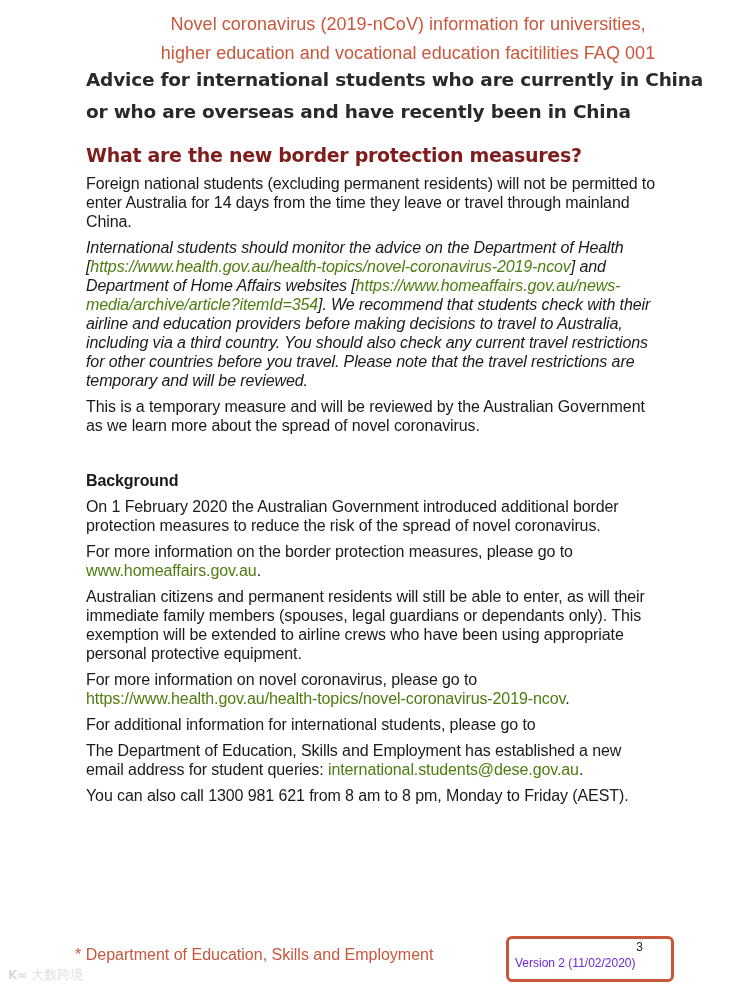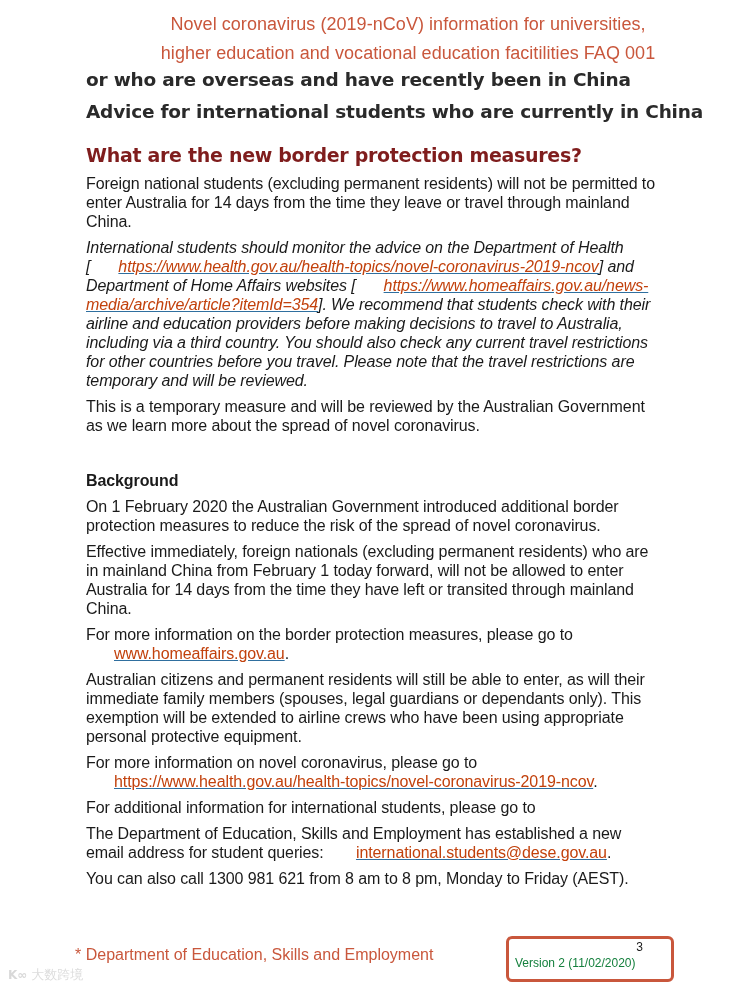--- a/index.html
+++ b/index.html
@@ -54,24 +54,22 @@
       font-size: 16px;
       line-height: 19px;
       color: #1a1a1a;
       letter-spacing: -0.1px;
     }
     p.gap-s { margin-top: 7px; }
     p.first { margin-top: 8px; }
     p.italic { font-style: italic; }
     p.bold { font-weight: bold; margin-top: 36px; }
     a.link {
-      color: #c2410c;
-      text-decoration: underline;
+      color: #4d7c0f;
       text-decoration-color: #2f6f9f;
-      margin-left: 28px;
     }
     .footer-credit {
       position: absolute;
       left: 75px;
       top: 943px;
       color: #c9573c;
       font-family: "Liberation Sans", sans-serif;
       font-size: 16px;
       line-height: 24px;
       white-space: nowrap;
@@ -93,21 +91,21 @@
       font-family: "Liberation Sans", sans-serif;
       font-size: 12px;
       color: #1a1a1a;
     }
     .version-text {
       position: absolute;
       left: 6px;
       top: 17px;
       font-family: "Liberation Sans", sans-serif;
       font-size: 12px;
-      color: #15803d;
+      color: #6d28d9;
       white-space: nowrap;
     }
     .watermark {
       position: absolute;
       left: 8px;
       top: 966px;
       display: flex;
       align-items: center;
       gap: 4px;
       color: #d9d9d9;
@@ -124,37 +122,36 @@
 </head>
 <body>
 
 <div class="overlay-header">
   <span class="line">Novel coronavirus (2019-nCoV) information for universities,</span>
   <span class="line">higher education and vocational education facitilities   FAQ 001</span>
 </div>
 
 <div class="doc">
   <h1 class="doc-title">
+    <span style="display:block;white-space:nowrap;">Advice for international students who are currently in China</span>
     <span style="display:block;white-space:nowrap;">or who are overseas and have recently been in China</span>
-    <span style="display:block;white-space:nowrap;">Advice for international students who are currently in China</span>
   </h1>
 
   <h2 class="section-heading">What are the new border protection measures?</h2>
 
   <p class="first">Foreign national students (excluding permanent residents) will not be permitted to enter Australia for 14 days from the time they leave or travel through mainland China.</p>
 
   <p class="italic gap-s"><span>International students should monitor the advice on the Department of Health [</span><a class="link">https://www.health.gov.au/health-topics/novel-coronavirus-2019-ncov</a><span>] and Department of Home Affairs websites [</span><a class="link">https://www.homeaffairs.gov.au/news-media/archive/article?itemId=354</a><span>]. We recommend that students check with their airline and education providers before making decisions to travel to Australia, including via a third country. You should also check any current travel restrictions for other countries before you travel. Please note that the travel restrictions are temporary and will be reviewed.</span></p>
 
   <p class="gap-s">This is a temporary measure and will be reviewed by the Australian Government as we learn more about the spread of novel coronavirus.</p>
 
   <p class="bold gap-s">Background</p>
 
   <p class="gap-s">On 1 February 2020 the Australian Government introduced additional border protection measures to reduce the risk of the spread of novel coronavirus.</p>
 
-  <p class="gap-s">Effective immediately, foreign nationals (excluding permanent residents) who are in mainland China from February 1 today forward, will not be allowed to enter Australia for 14 days from the time they have left or transited through mainland China.</p>
 
   <p class="gap-s"><span>For more information on the border protection measures, please go to </span><a class="link">www.homeaffairs.gov.au</a><span>.</span></p>
 
   <p class="gap-s">Australian citizens and permanent residents will still be able to enter, as will their immediate family members (spouses, legal guardians or dependants only). This exemption will be extended to airline crews who have been using appropriate personal protective equipment.</p>
 
   <p class="gap-s"><span>For more information on novel coronavirus, please go to </span><a class="link">https://www.health.gov.au/health-topics/novel-coronavirus-2019-ncov</a><span>.</span></p>
 
   <p class="gap-s">For additional information for international students, please go to</p>
 
 

